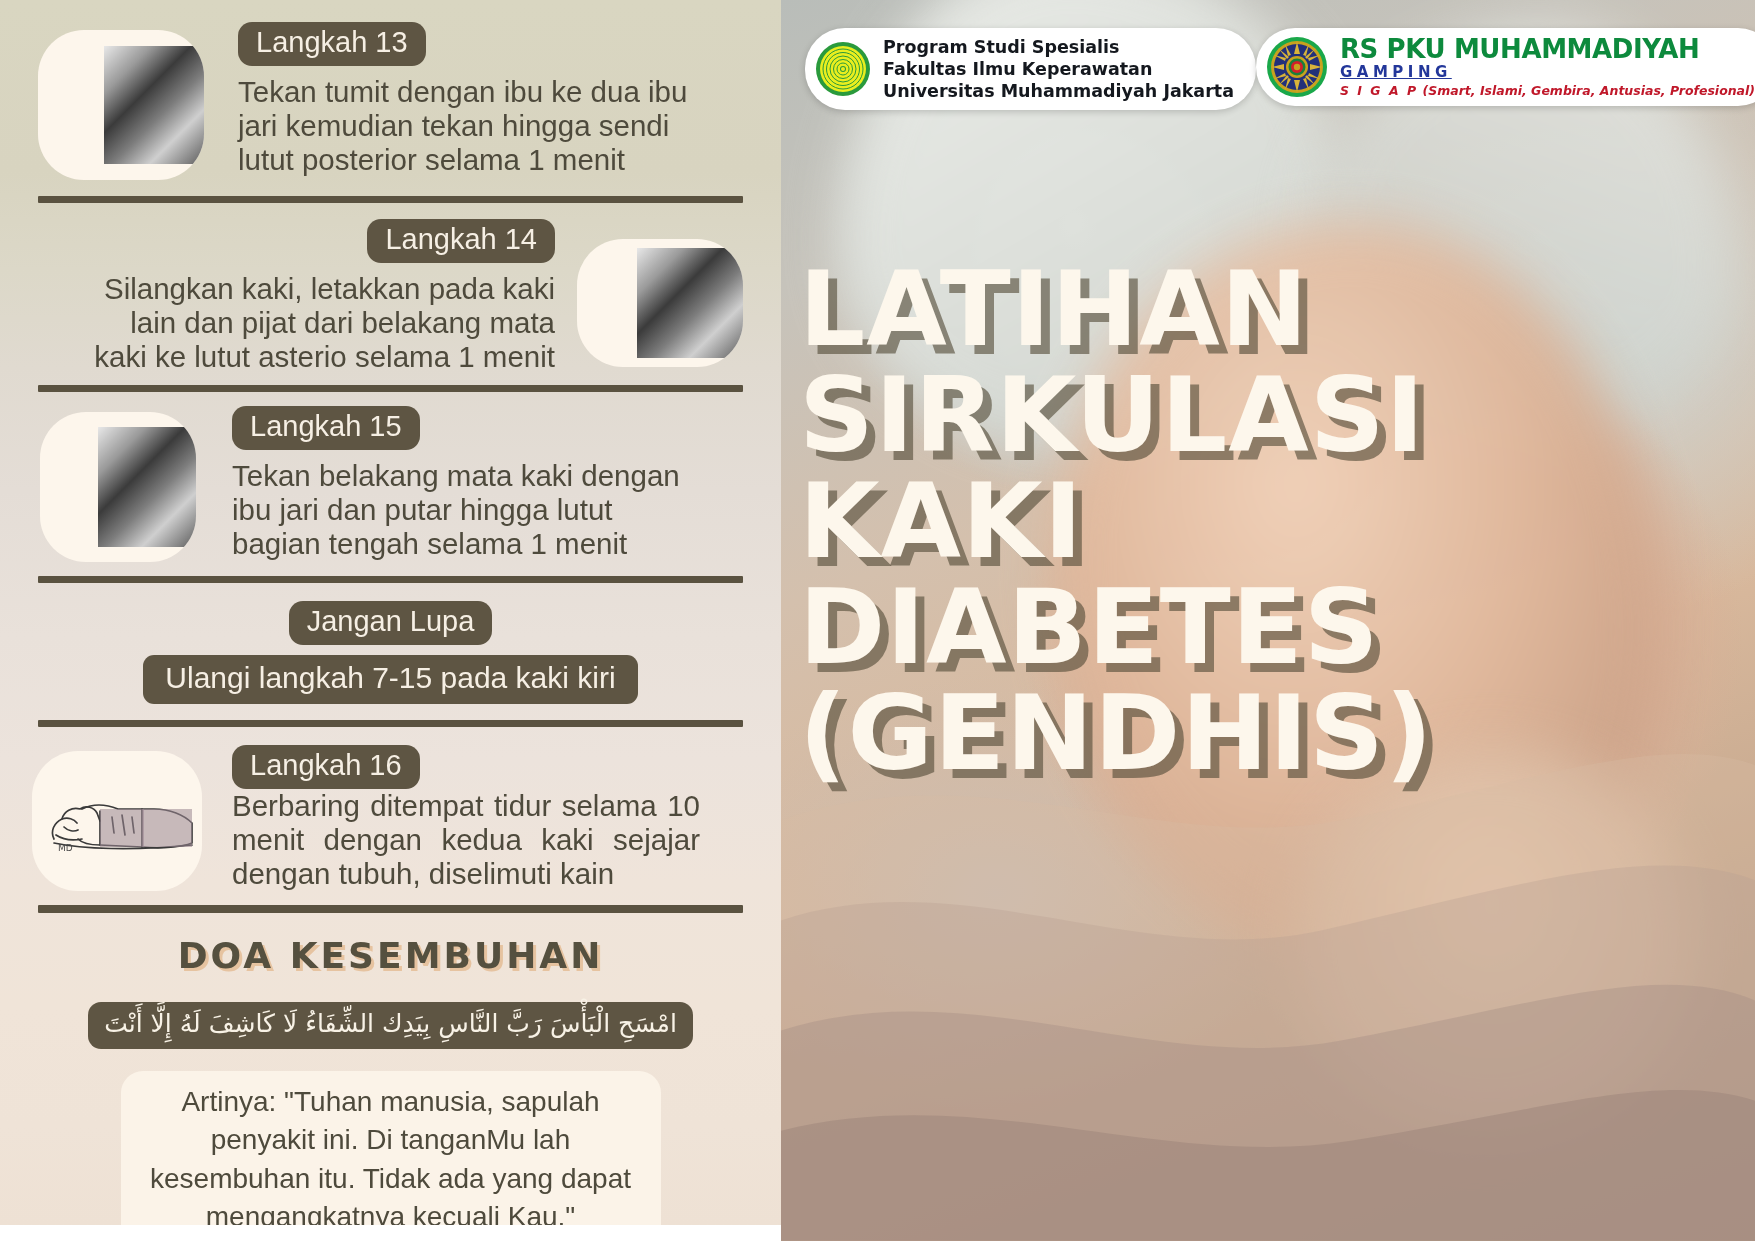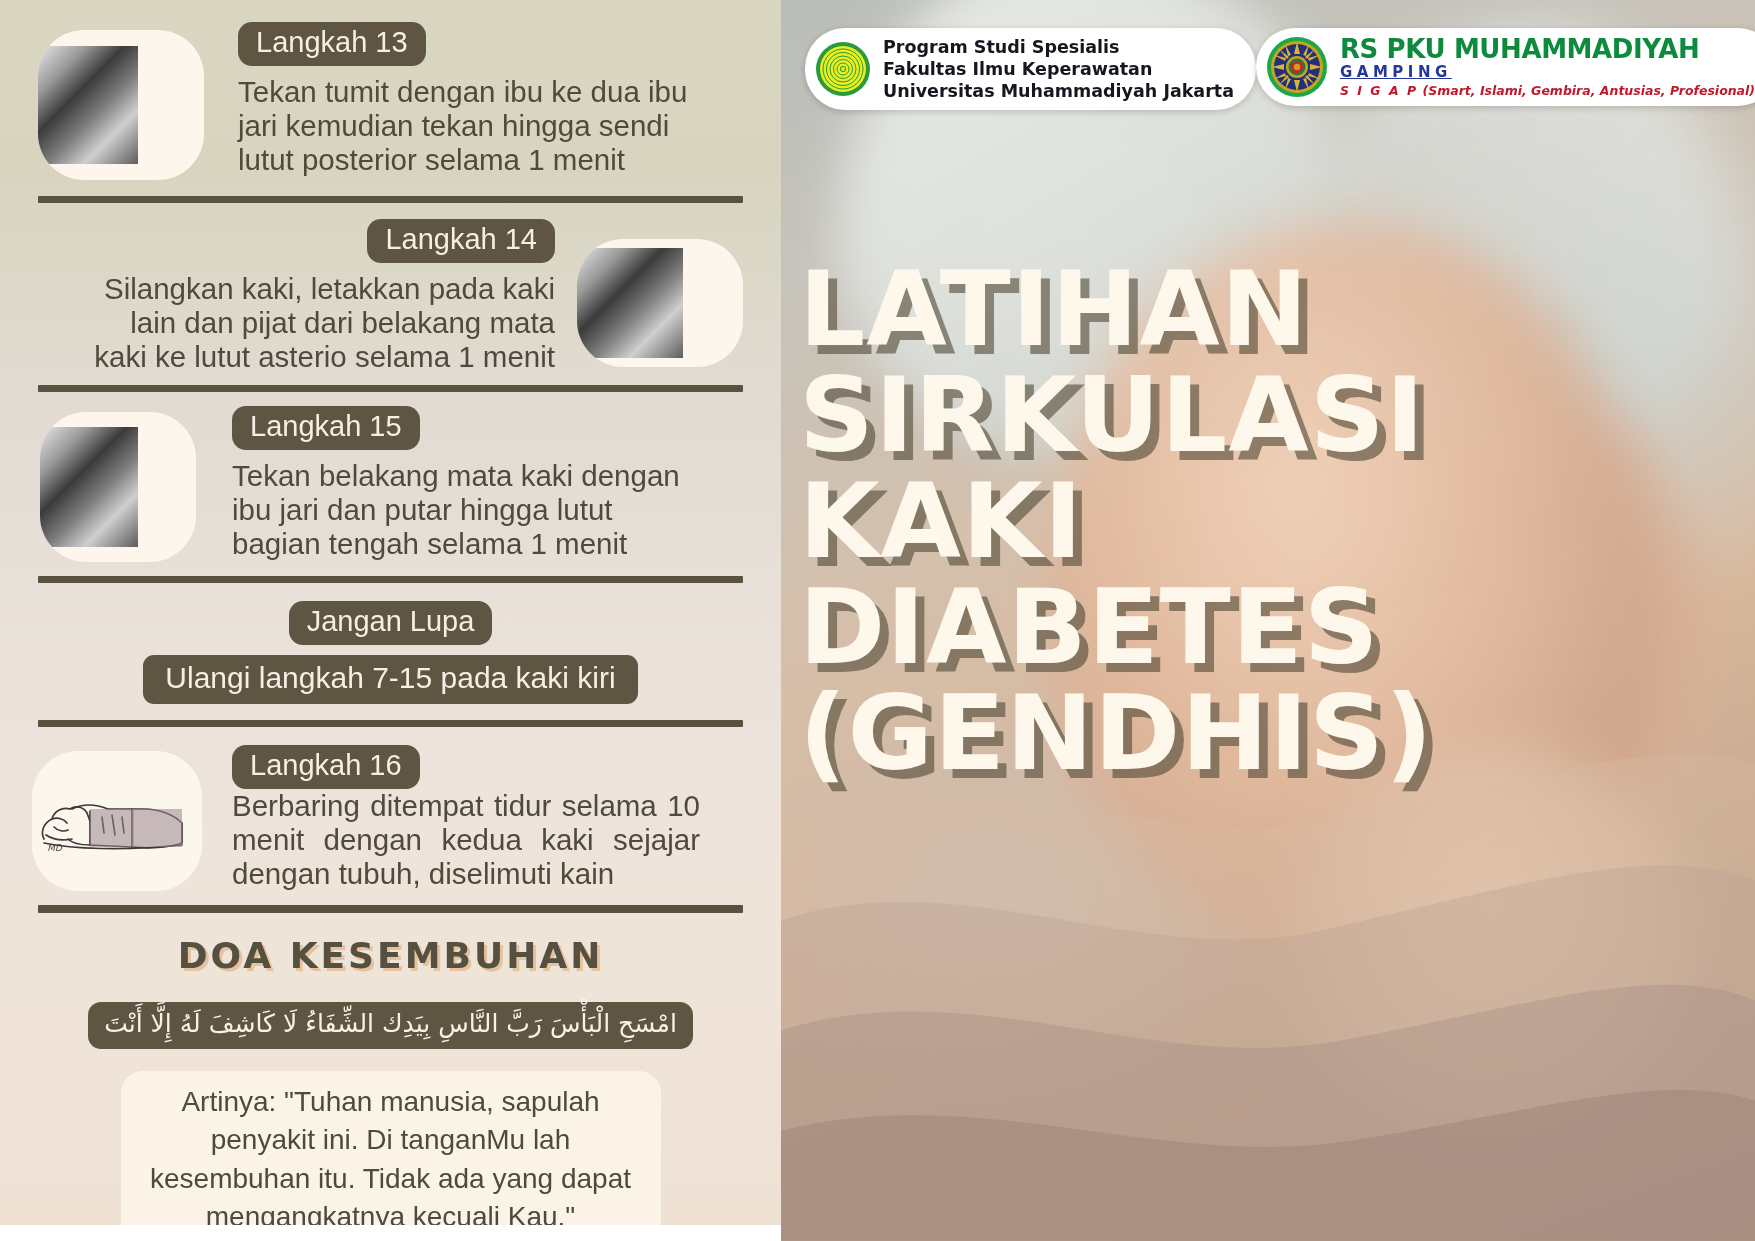--- a/index.html
+++ b/index.html
@@ -47,24 +47,23 @@
     border-radius: 1px;
     margin: 0 38px;
   }
   .divider.thick { height: 8px; }
 
   .photo-frame {
     background: #fdf6ec;
     border-radius: 46px;
     display: flex;
     align-items: center;
-    justify-content: flex-start;
+    justify-content: flex-end;
     flex: none;
     overflow: hidden;
-    font-style: italic;
   }
   .photo-inner {
     background: #8a8a8a;
     background-image:
        linear-gradient(135deg, #e8e8e8 0%, #9a9a9a 22%, #3b3b3b 40%, #7d7d7d 58%, #cfcfcf 75%, #5c5c5c 100%);
     filter: grayscale(1);
   }
 
   .badge {
     display: inline-block;

